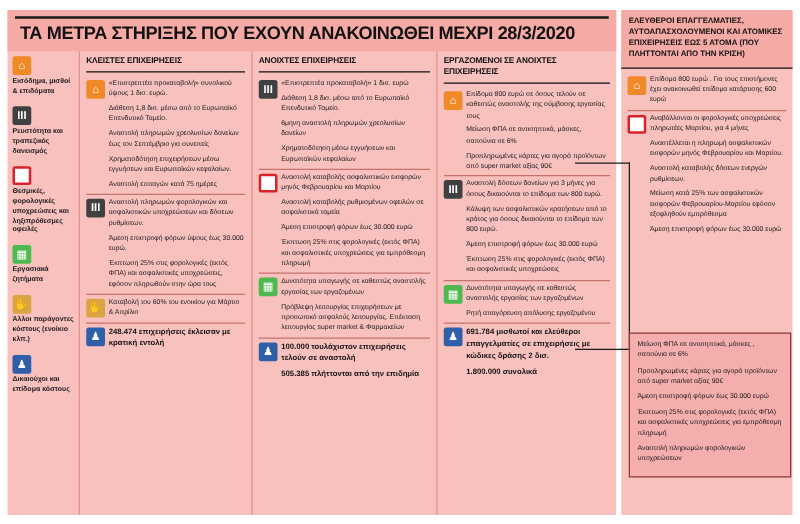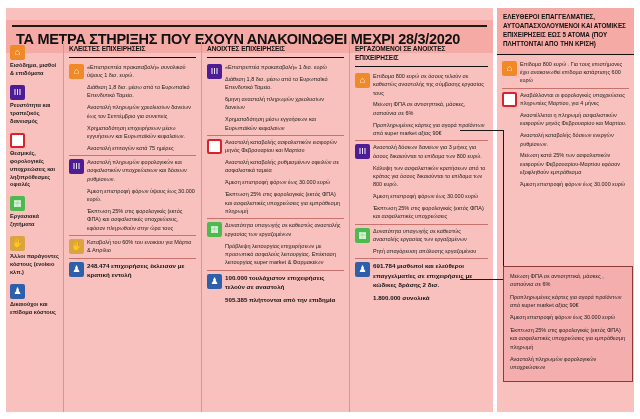--- a/index.html
+++ b/index.html
@@ -27,21 +27,21 @@
     position: absolute;
     left: 6px;
     top: 8px;
     width: 487px;
     height: 404px;
     background: #f8c1bd;
     box-sizing: border-box;
   }
   .title-bar {
     position: absolute;
-    left: 0; top: 12px;
+    left: 0; top: 0;
     width: 487px;
     height: 33px;
     background: #f6aaa5;
     box-sizing: border-box;
     display: flex;
     align-items: center;
     padding-left: 10px;
   }
   .title-bar .rule-top {
     position: absolute;
@@ -91,21 +91,21 @@
   
   .chip {
     width: 15px;
     height: 15px;
     border-radius: 2px;
     display: block;
     position: relative;
     box-sizing: border-box;
   }
   .chip.orange { background: #f08a28; }
-  .chip.blue   { background: #4c1d95; }
+  .chip.blue   { background: #404040; font-weight: bold; }
   .chip.red    { background: #ffffff; border: 2.2px solid #d8232a; }
   .chip.green  { background: #4eb94e; }
   .chip.gold   { background: #d9a441; }
   .chip.navy   { background: #2f5fa8; }
   .chip .glyph {
     position: absolute;
     inset: 0;
     display: flex;
     align-items: center;
     justify-content: center;

